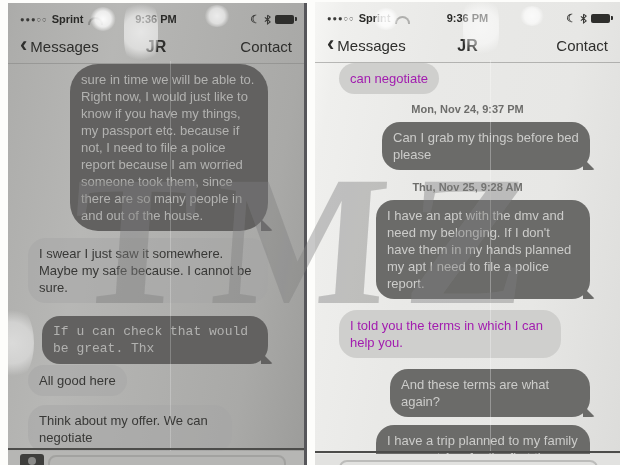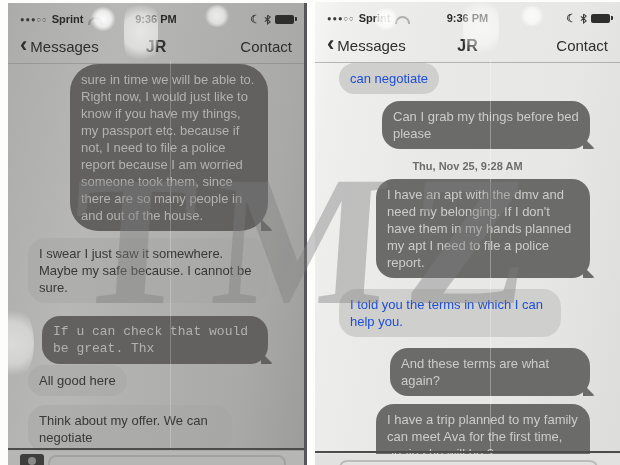--- a/index.html
+++ b/index.html
@@ -40,21 +40,21 @@
   .bubble{border-radius:18px;padding:7px 11px;font-size:13px;line-height:17px;box-sizing:border-box;
     position:relative;}
   .cut-top{border-top-left-radius:0;border-top-right-radius:0;border-radius:28px;}
   .cut-bottom{border-bottom-left-radius:0;border-bottom-right-radius:0;}
   .timestamp{font-size:11px;font-weight:bold;color:#6d6d6b;}
   
   .scan-left .bubble.out{background:#626160;color:#b2b2b0;margin-right:36px;}
   .scan-left .bubble.in{background:#a6a6a477;color:#38383б;color:#383836;margin-left:20px;}
   
   .scan-right .bubble.out{background:#6b6b69;color:#ccccca;margin-right:30px;}
-  .scan-right .bubble.in{background:#cfcfcd;color:#1d4ed8;margin-left:24px;}
+  .scan-right .bubble.in{background:#cfcfcd;color:#a21caf;margin-left:24px;}
   
   .tail:after{content:'';position:absolute;right:-5px;bottom:0;width:12px;height:12px;
     background:inherit;clip-path:polygon(0 0,100% 100%,0 100%);border-bottom-right-radius:3px;}
   
   .input-divider{position:absolute;left:0;right:0;height:2px;background:#4c4c4a;z-index:5;}
   .scan-left .input-divider{bottom:15px;}
   .scan-right .input-divider{bottom:12px;}
   .input-area{position:absolute;left:0;right:0;bottom:0;z-index:6;}
   .scan-left .input-area{height:14px;background:#b6b6b4;}
   .scan-right .input-area{height:11px;background:#e2e2e0;}
@@ -153,20 +153,23 @@
         <span class="chev">‹</span>
         <span>Messages</span>
       </span>
       <span class="nav-title">JR</span>
       <span class="nav-contact">Contact</span>
     </div>
     <div class="messages">
         <div class="row in" style="margin-top: 0px;">
           <div class="bubble in cut-top" style="max-width: 170px;">can negotiate</div>
         </div>
+        <div class="row ts" style="margin-top: 9px;">
+          <div class="timestamp">Mon, Nov 24, 9:37 PM</div>
+        </div>
         <div class="row out" style="margin-top: 7px;">
           <div class="bubble out tail" style="max-width: 208px;">Can I grab my things before bed please</div>
         </div>
         <div class="row ts" style="margin-top: 11px;">
           <div class="timestamp">Thu, Nov 25, 9:28 AM</div>
         </div>
         <div class="row out" style="margin-top: 7px;">
           <div class="bubble out tail" style="max-width: 214px;">I have an apt with the dmv and need my belonging. If I don't have them in my hands planned my apt I need to file a police report.</div>
         </div>
         <div class="row in" style="margin-top: 11px;">

